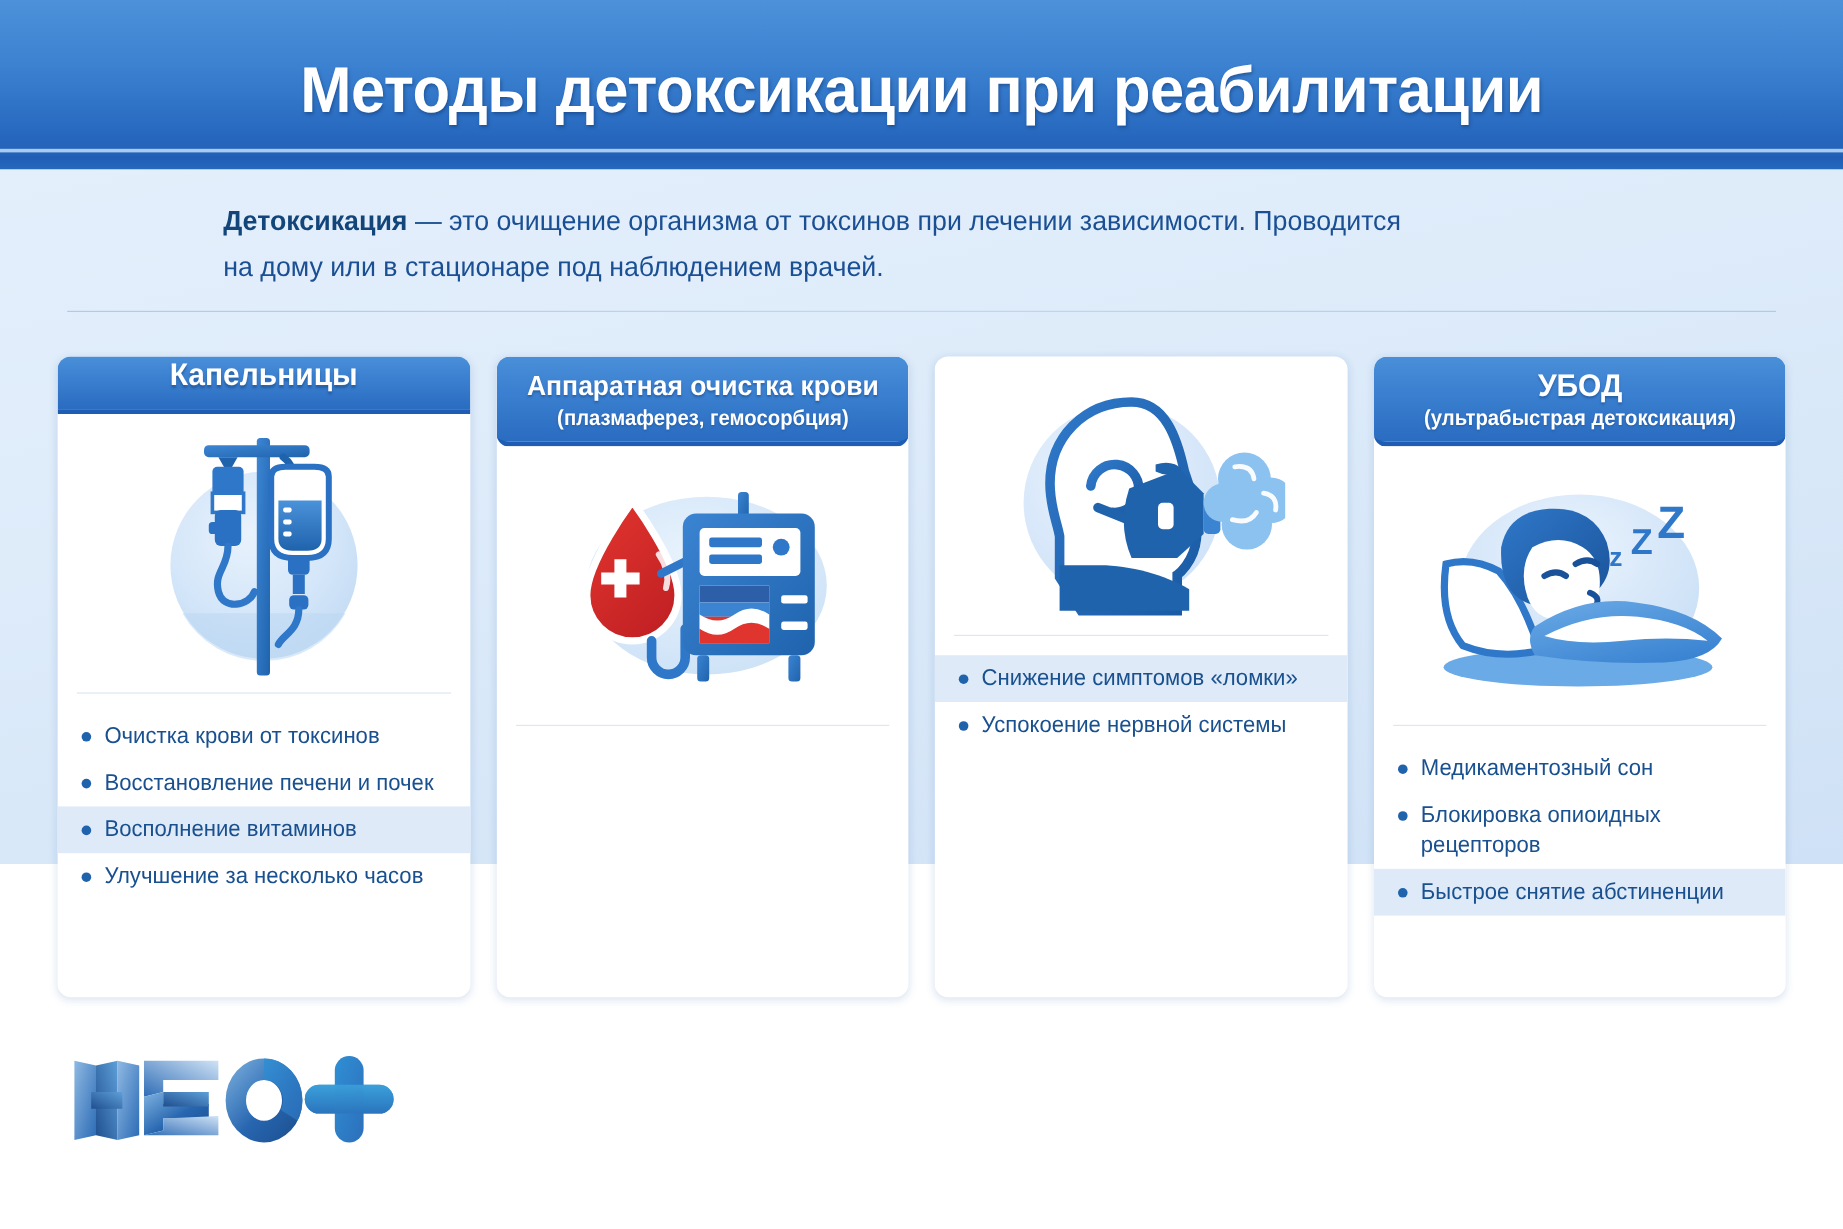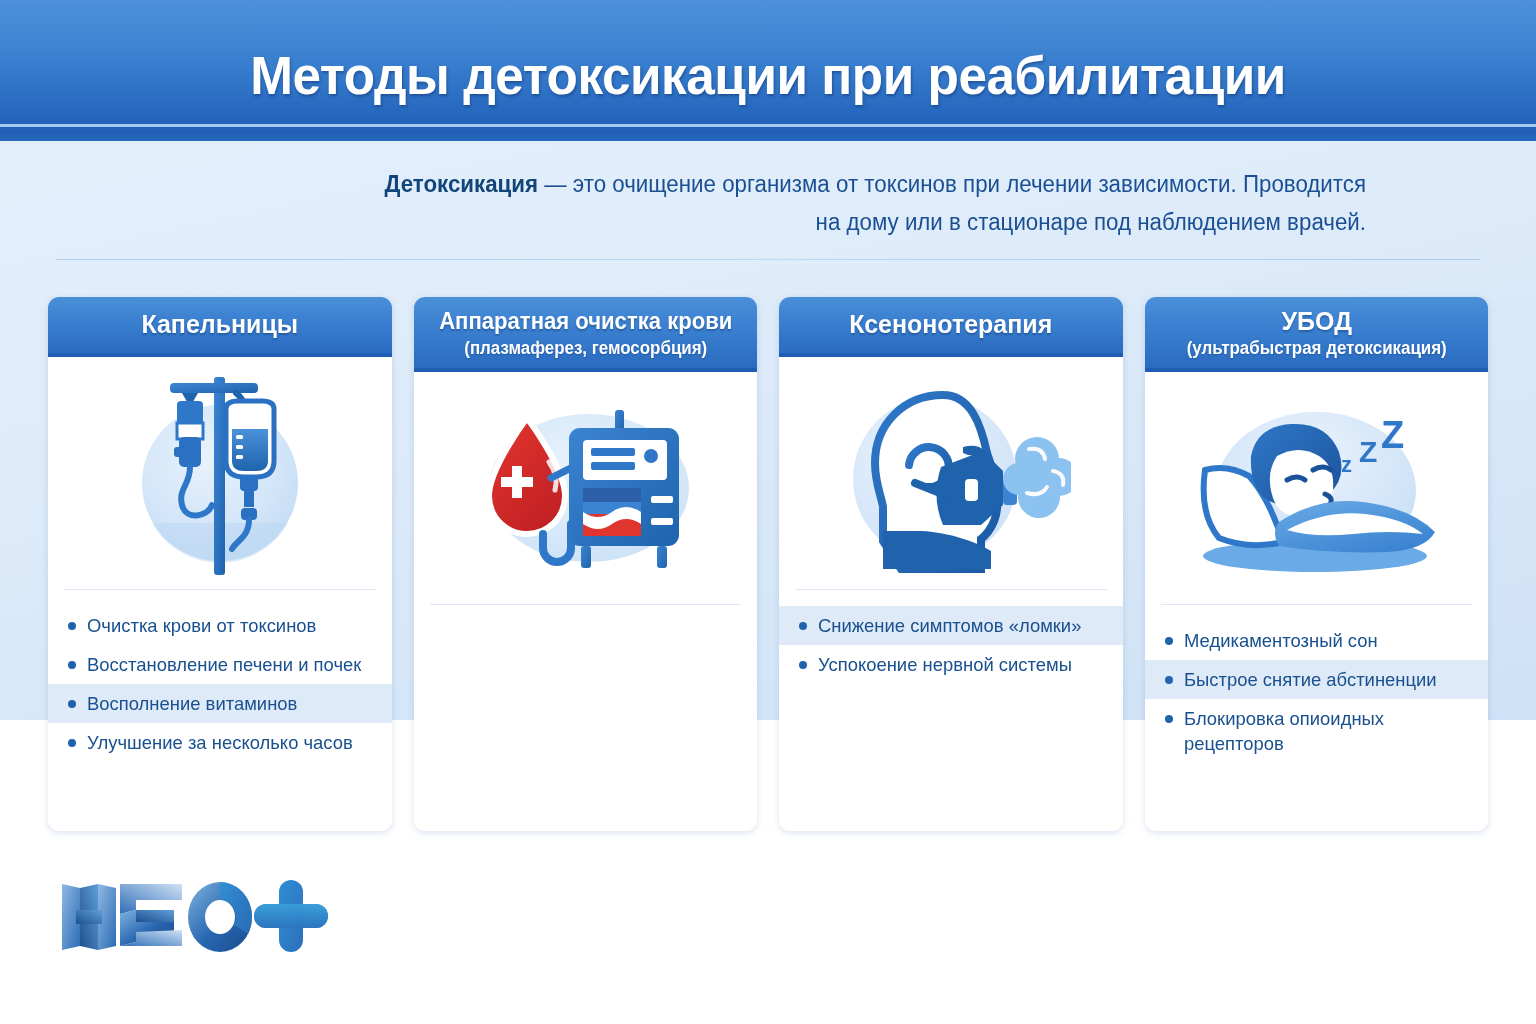--- a/index.html
+++ b/index.html
@@ -52,23 +52,23 @@
     font-weight: bold;
     letter-spacing: -0.5px;
     transform: scaleX(0.95);
     text-shadow: 1px 2px 3px rgba(10, 45, 95, 0.45);
     white-space: nowrap;
   }
 
   
   .subtitle-wrap {
     position: absolute;
-    left: 184px; top: 165px;
+    left: 168px; top: 165px;
     width: 1200px;
-    text-align: right;
+    text-align: left;
   }
   .subtitle-line {
     color: #1a4f93;
     font-size: 23px;
     line-height: 38px;
     transform: scaleX(0.97);
   }
   .subtitle-line .lead {
     font-weight: bold;
     color: #124579;
@@ -97,26 +97,26 @@
     background: #ffffff;
     border-radius: 11px;
     box-shadow: 0 2px 7px rgba(40, 95, 165, 0.17);
     overflow: hidden;
     display: flex;
     flex-direction: column;
   }
   .card-head {
     position: relative;
     background: linear-gradient(180deg, #4a8fd8 0%, #3a7fd0 45%, #2a6cc0 100%);
-    padding: 12px 10px 13px;
+    padding: 0 10px 13px;
     text-align: center;
     border-bottom: 4px solid #1f5cb3;
     flex: 0 0 auto;
   }
-  .card-head.two-line { padding: 9px 2px 8px; }
+  .card-head.two-line { padding: 9px 2px 8px; border-radius: 10px; }
   .card-title {
     color: #ffffff;
     font-size: 26px;
     font-weight: bold;
     line-height: 31px;
     transform: scaleX(0.96);
     text-shadow: 0 2px 2px rgba(12, 50, 100, 0.4);
     white-space: nowrap;
   }
   .card-title.small { font-size: 23px; }
@@ -318,23 +318,20 @@
           <rect x="116" y="150" width="10" height="22" rx="3" fill="url(#mach)"></rect>
           <rect x="192" y="150" width="10" height="22" rx="3" fill="url(#mach)"></rect>
         </svg>
       </div>
       <div class="list-rule"></div>
       <ul class="bullets">
       </ul>
     </div>
 
     <div class="card">
-      <div class="card-head">
-        <div class="card-title">Ксенонотерапия</div>
-      </div>
       <div class="icon-area">
         <svg width="240" height="195" viewBox="0 0 240 195">
           <defs>
             <radialGradient id="bgc3" cx="40%" cy="35%" r="72%">
               <stop offset="0%" stop-color="#e8f2fd"></stop>
               <stop offset="100%" stop-color="#cfe2f8"></stop>
             </radialGradient>
             <linearGradient id="hd" x1="0" y1="0" x2="1" y2="1">
               <stop offset="0%" stop-color="#2f78c9"></stop>
               <stop offset="100%" stop-color="#1a5aa3"></stop>
@@ -428,27 +425,27 @@
           <text x="168" y="58" font-family="Liberation Sans, sans-serif" font-size="30" font-weight="bold" fill="#2f78c9">Z</text>
           <text x="190" y="44" font-family="Liberation Sans, sans-serif" font-size="38" font-weight="bold" fill="#2f78c9">Z</text>
         </svg>
       </div>
       <div class="list-rule"></div>
       <ul class="bullets">
         <li class="bullet">
           <span class="dot"></span>
           <span class="bullet-text">Медикаментозный сон</span>
         </li>
+        <li class="bullet">
+          <span class="dot"></span>
+          <span class="bullet-text">Блокировка опиоидных рецепторов</span>
+        </li>
         <li class="bullet hl">
           <span class="dot"></span>
           <span class="bullet-text">Быстрое снятие абстиненции</span>
-        </li>
-        <li class="bullet">
-          <span class="dot"></span>
-          <span class="bullet-text">Блокировка опиоидных рецепторов</span>
         </li>
       </ul>
     </div>
 
   </div>
 
   <div class="logo">
     <svg width="280" height="84" viewBox="0 0 280 84">
       <defs>
         <linearGradient id="g1" x1="0" y1="0" x2="1" y2="1">

